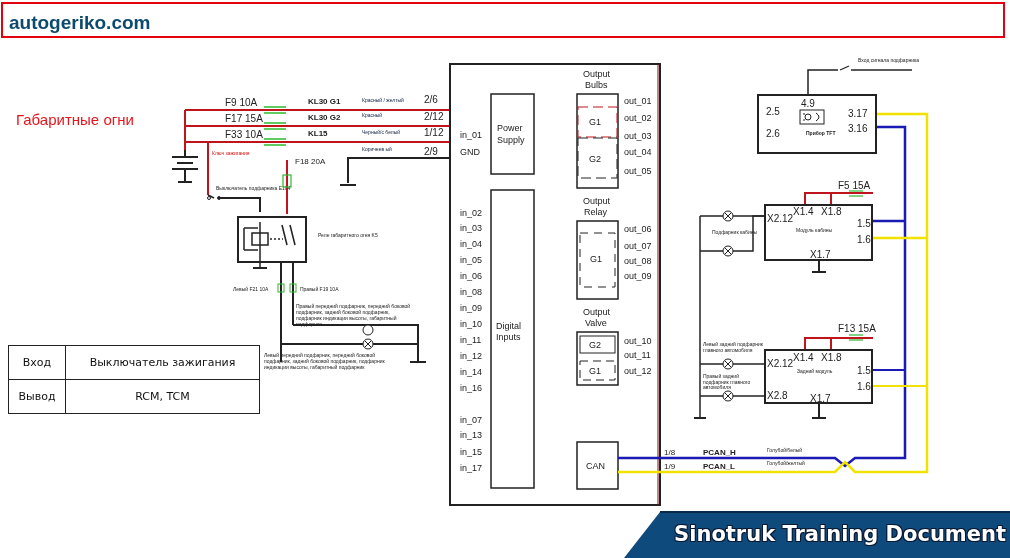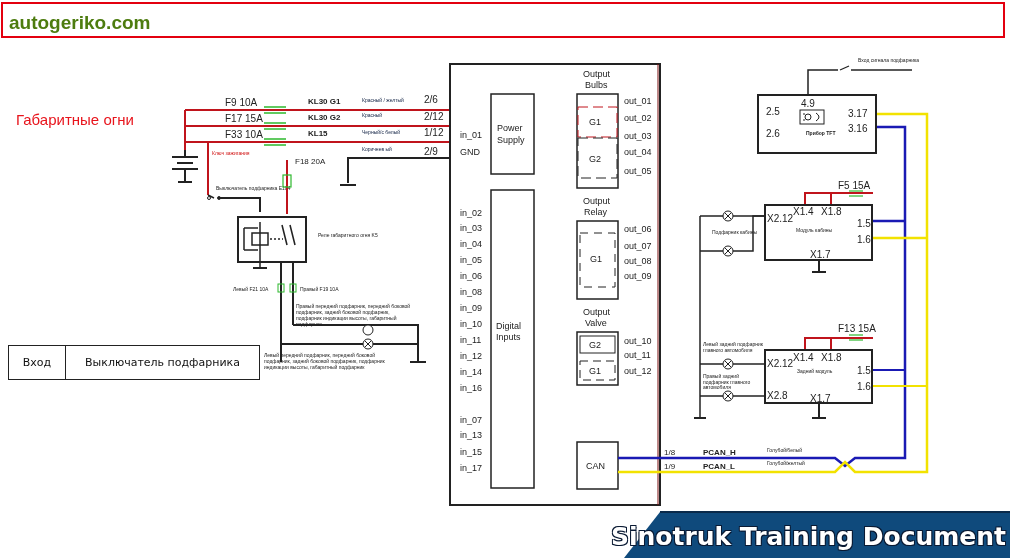--- a/index.html
+++ b/index.html
@@ -1,26 +1,26 @@
 <!DOCTYPE html>
 <html><head>
 <meta charset="utf-8">
 <style>
   html, body { margin:0; padding:0; }
   body { width:1010px; height:558px; background:#ffffff; position:relative; overflow:hidden; font-family:"Liberation Sans", sans-serif; }
   .header-bar { position:absolute; left:1px; top:2px; width:1004px; height:36px; border:2px solid #e3000f; box-sizing:border-box; background:#fff; }
-  .site-title { position:absolute; left:6px; top:8px; font-size:19px; font-weight:bold; color:#4d7c0f; font-family:"Liberation Sans", sans-serif; }
+  .site-title { position:absolute; left:6px; top:8px; font-size:19px; font-weight:bold; color:#0c4a6e; font-family:"Liberation Sans", sans-serif; }
   svg#schematic { position:absolute; left:0; top:0; }
   svg text { font-family:"Liberation Sans", sans-serif; }
   .info-table { position:absolute; left:8px; top:345px; width:252px; border-collapse:collapse; font-family:"DejaVu Sans", sans-serif; }
   .info-table td { border:1px solid #222; font-size:11px; color:#111; text-align:center; padding:0; }
   .info-table td.k { width:56px; }
   .info-table tr.r1 td, .info-table tr.r2 td { height:33px;margin-left:8px; }
   .info-table tr.r3 td { height:34px; line-height:14px; }
-  .footer-text { position:absolute; right:4px; top:522px; font-size:25px; font-weight:bold; color:#fff; font-family:"DejaVu Sans", sans-serif; letter-spacing:0px; text-shadow: 1px 1px 0 #0a1a33, -1px -1px 0 #0a1a33, 1px -1px 0 #0a1a33, -1px 1px 0 #0a1a33; }
+  .footer-text { position:absolute; right:4px; top:522px; font-size:21px; font-weight:bold; color:#fff; font-family:"DejaVu Sans", sans-serif; letter-spacing:0px; text-shadow: 1px 1px 0 #0a1a33, -1px -1px 0 #0a1a33, 1px -1px 0 #0a1a33, -1px 1px 0 #0a1a33; }
 </style>
 </head>
 <body>
 
 <div class="header-bar">
   <span class="site-title">autogeriko.com</span>
 </div>
 
 <svg id="schematic" width="1010" height="558" viewBox="0 0 1010 558">
 
@@ -290,18 +290,22 @@
   </foreignObject>
 
   <polygon points="660,512 1010,512 1010,558 624,558" fill="#0f4a7c"></polygon>
   <line x1="660" y1="512" x2="1010" y2="512" stroke="#0a2a4a" stroke-width="2"></line>
 </svg>
 
 <table class="info-table">
   <tbody>
       <tr class="r1">
     <td class="k">Вход</td>
-    <td>Выключатель подфарника</td>
+    <td>Выключатель зажигания</td>
+  </tr>
+  <tr class="r2">
+    <td class="k">Вывод</td>
+    <td>RCM, TCM</td>
   </tr>
 </tbody>
   </table>
 
 <div class="footer-text">Sinotruk Training Document</div>
 
 </body></html>

